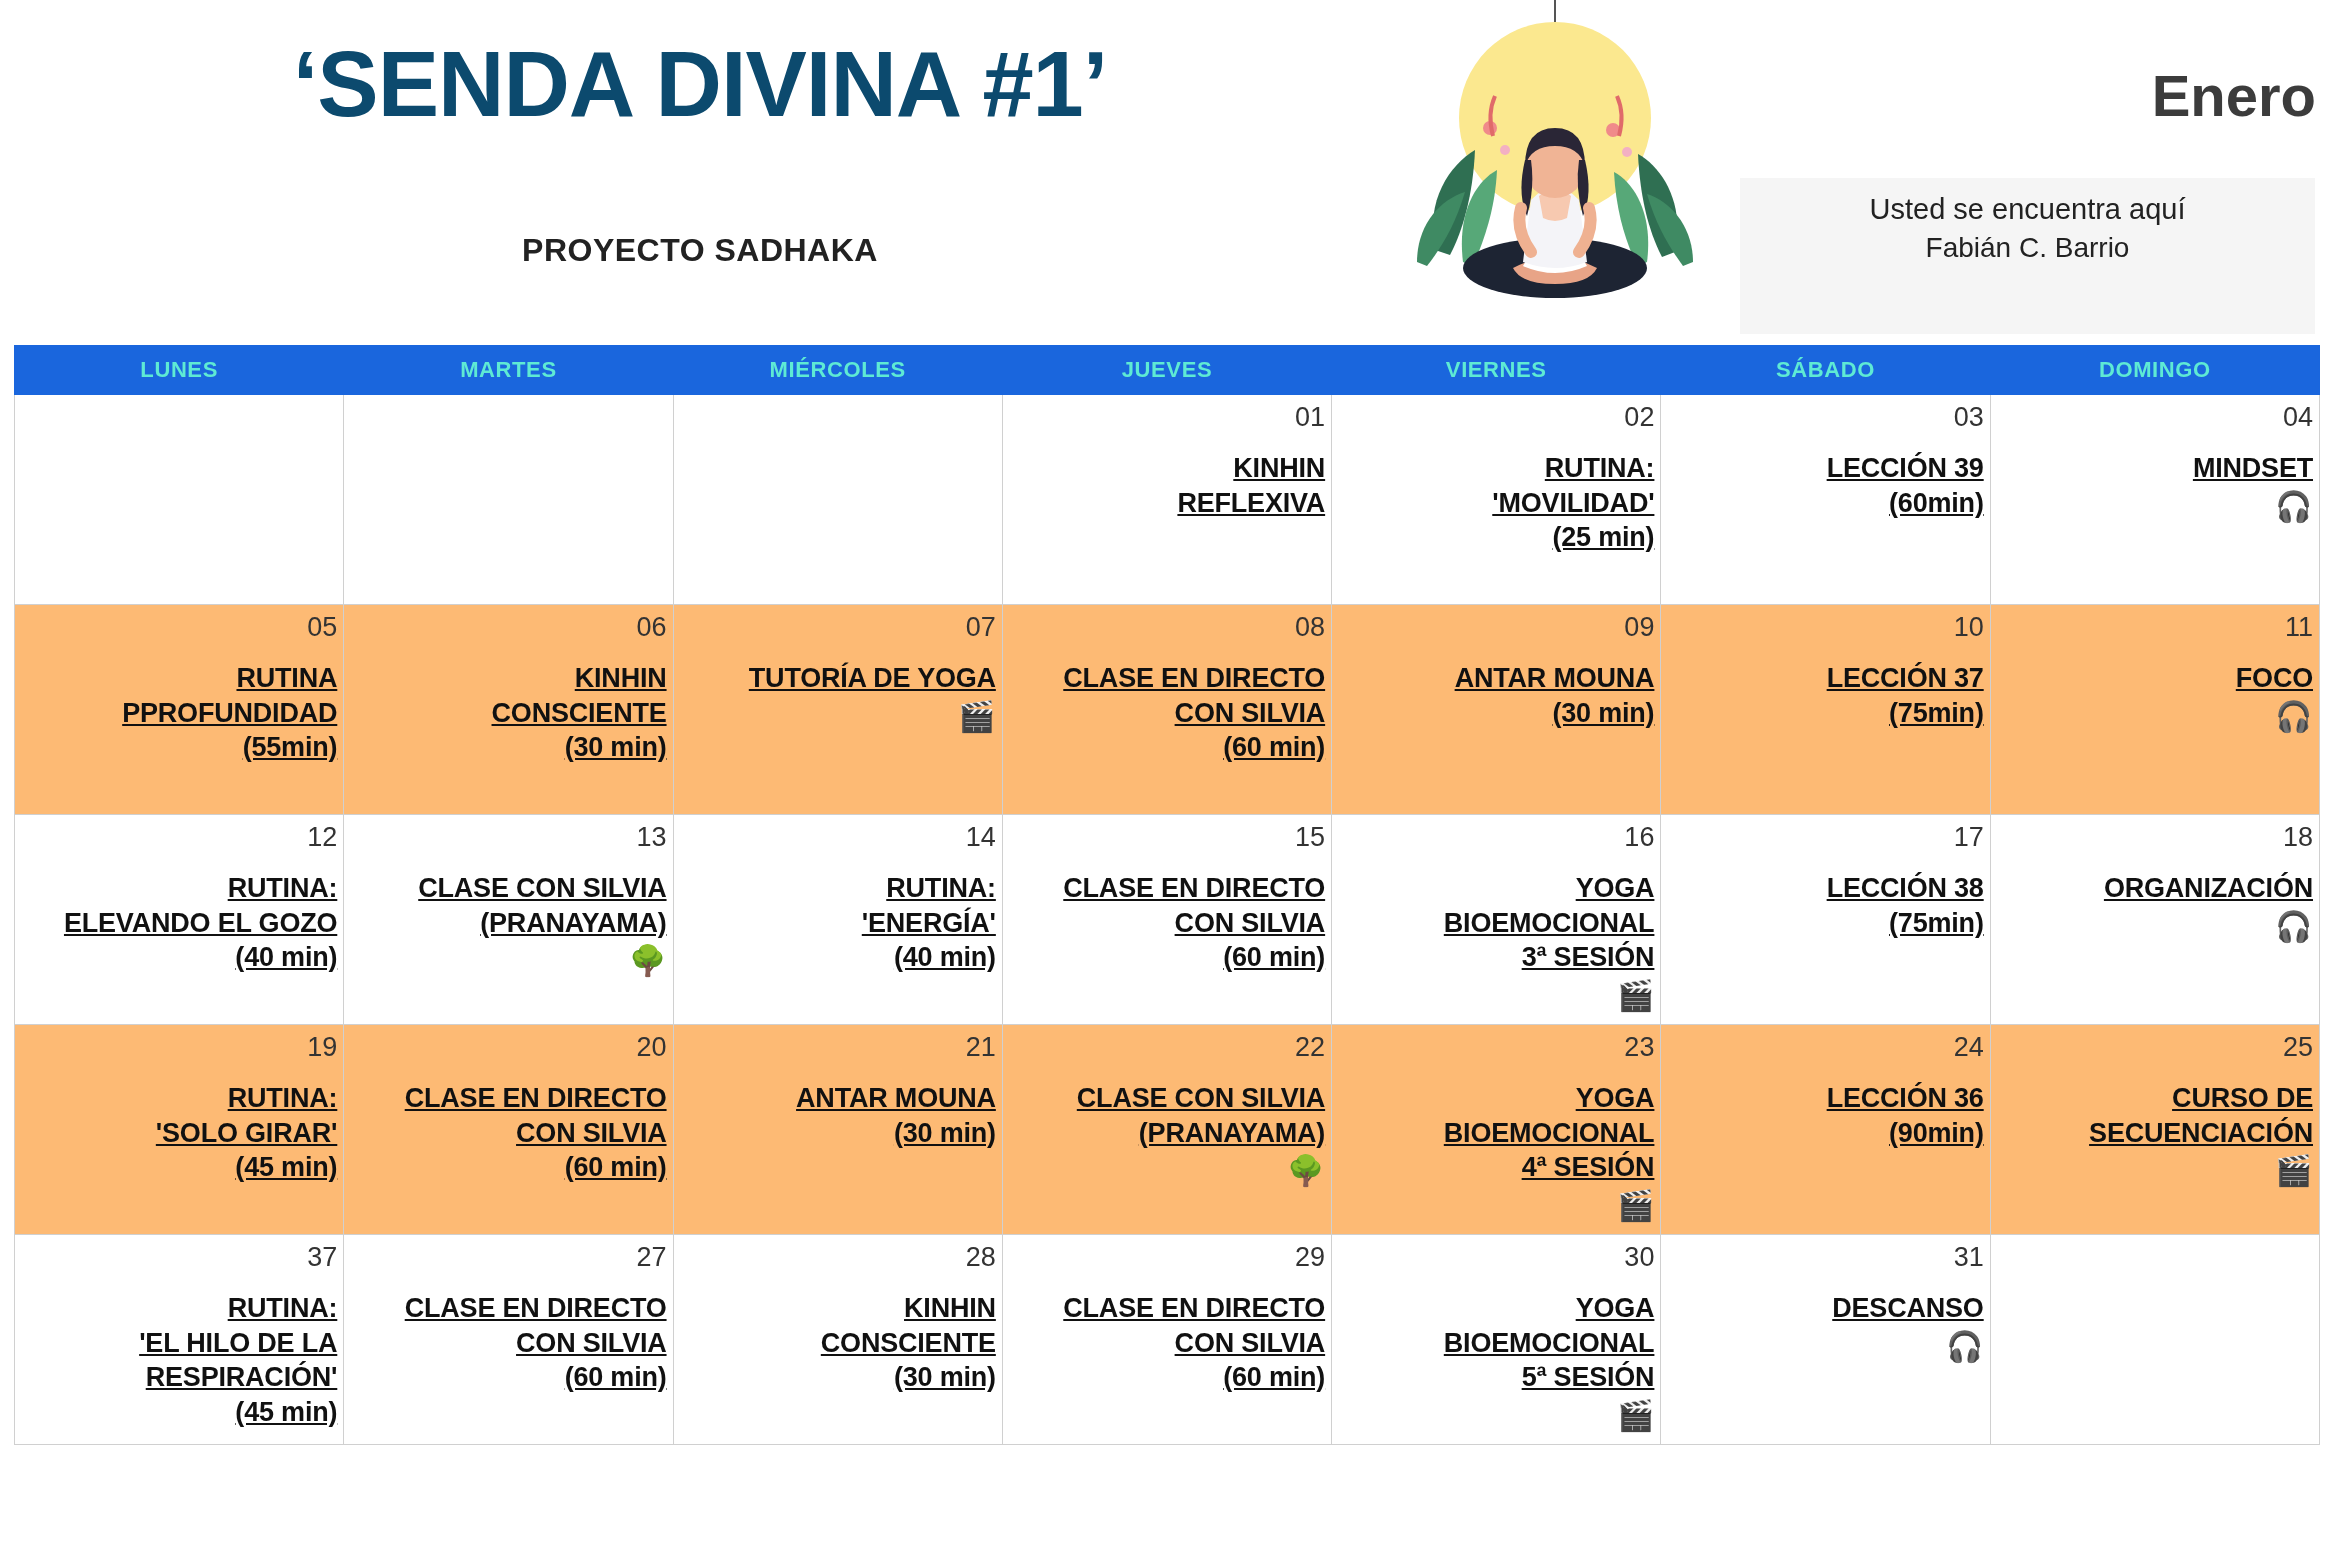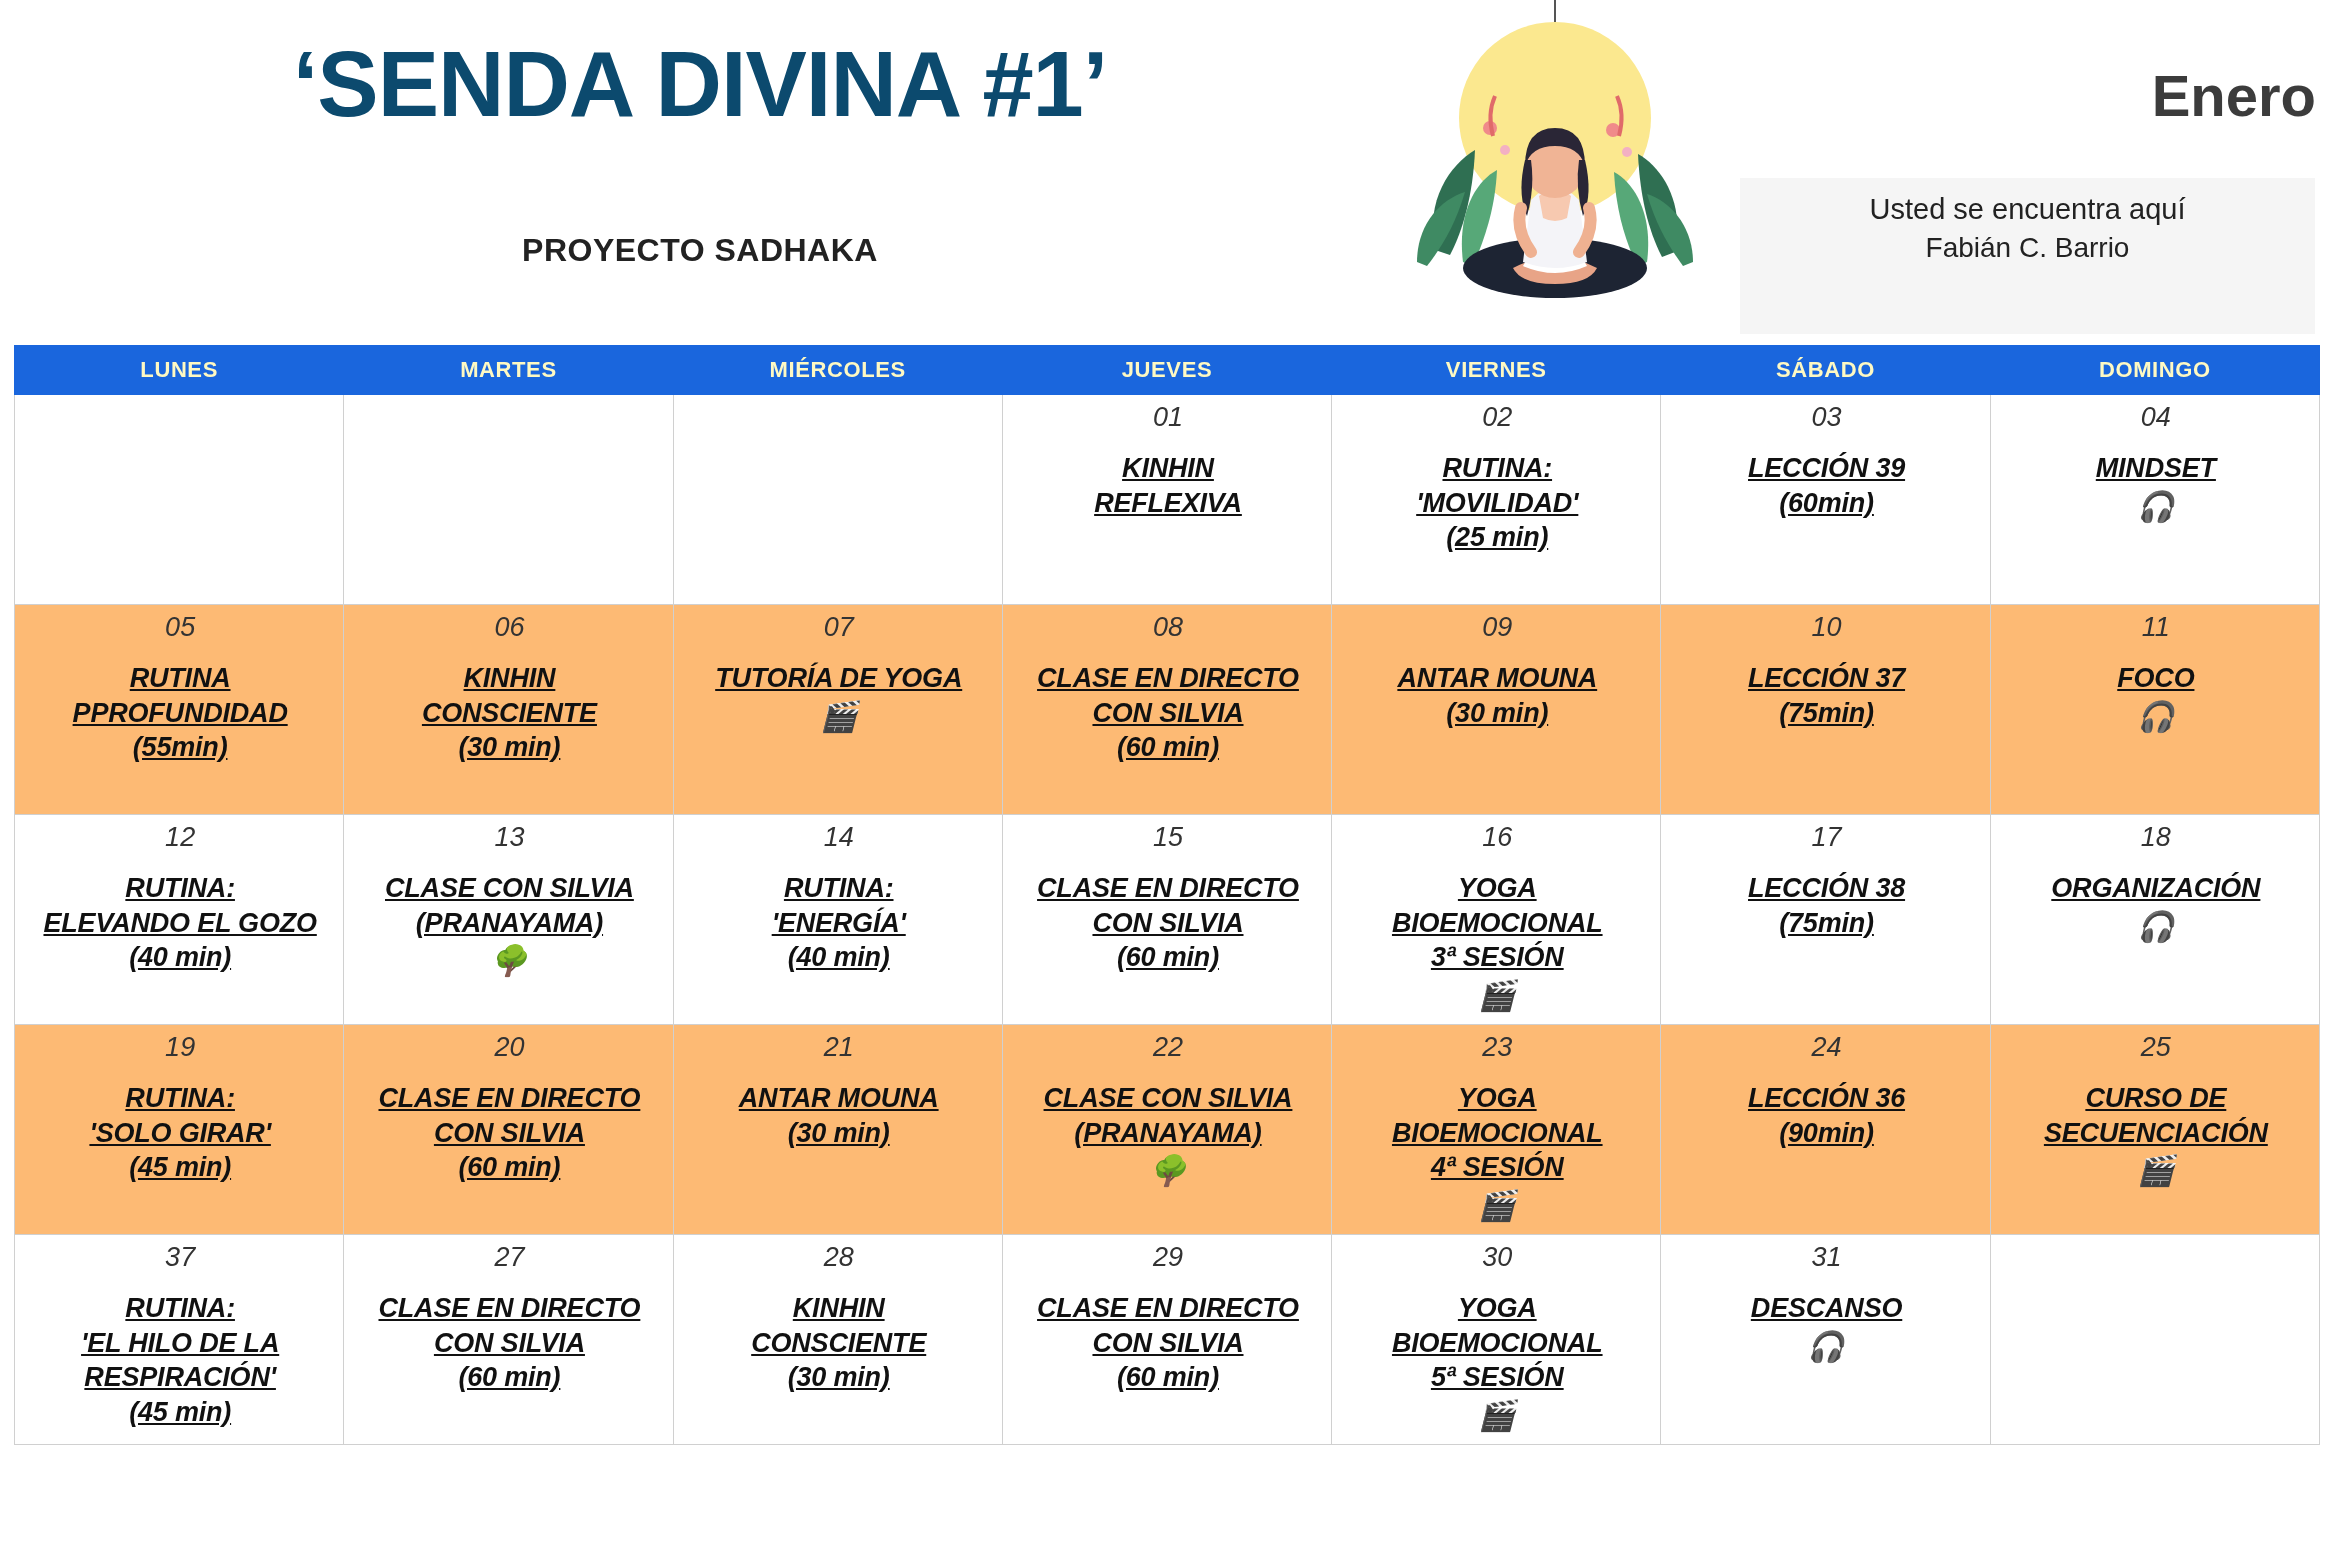--- a/index.html
+++ b/index.html
@@ -97,37 +97,36 @@
   .cal {
     position: absolute;
     left: 14px;
     top: 345px;
     width: 2306px;
     border-collapse: collapse;
     table-layout: fixed;
   }
   .cal th {
     background: #1a66dd;
-    color: #fef9c3;
+    color: #5eead4;
     font-size: 22px;
     font-weight: bold;
     letter-spacing: 0.6px;
     height: 46px;
     text-align: center;
     border: 1px solid #1a66dd;
   }
   .cal td {
     border: 1px solid #d0d0d0;
     vertical-align: top;
     height: 210px;
     width: 329.4px;
     padding: 8px 6px 6px 8px;
-    text-align: center;
+    text-align: right;
     box-sizing: border-box;
-    font-style: italic;
   }
   tr.shaded td {
     background: #fdba74;
   }
   .daynum {
     font-size: 27px;
     color: #333;
     line-height: 1.1;
     margin-bottom: 18px;
     height: 30px;

